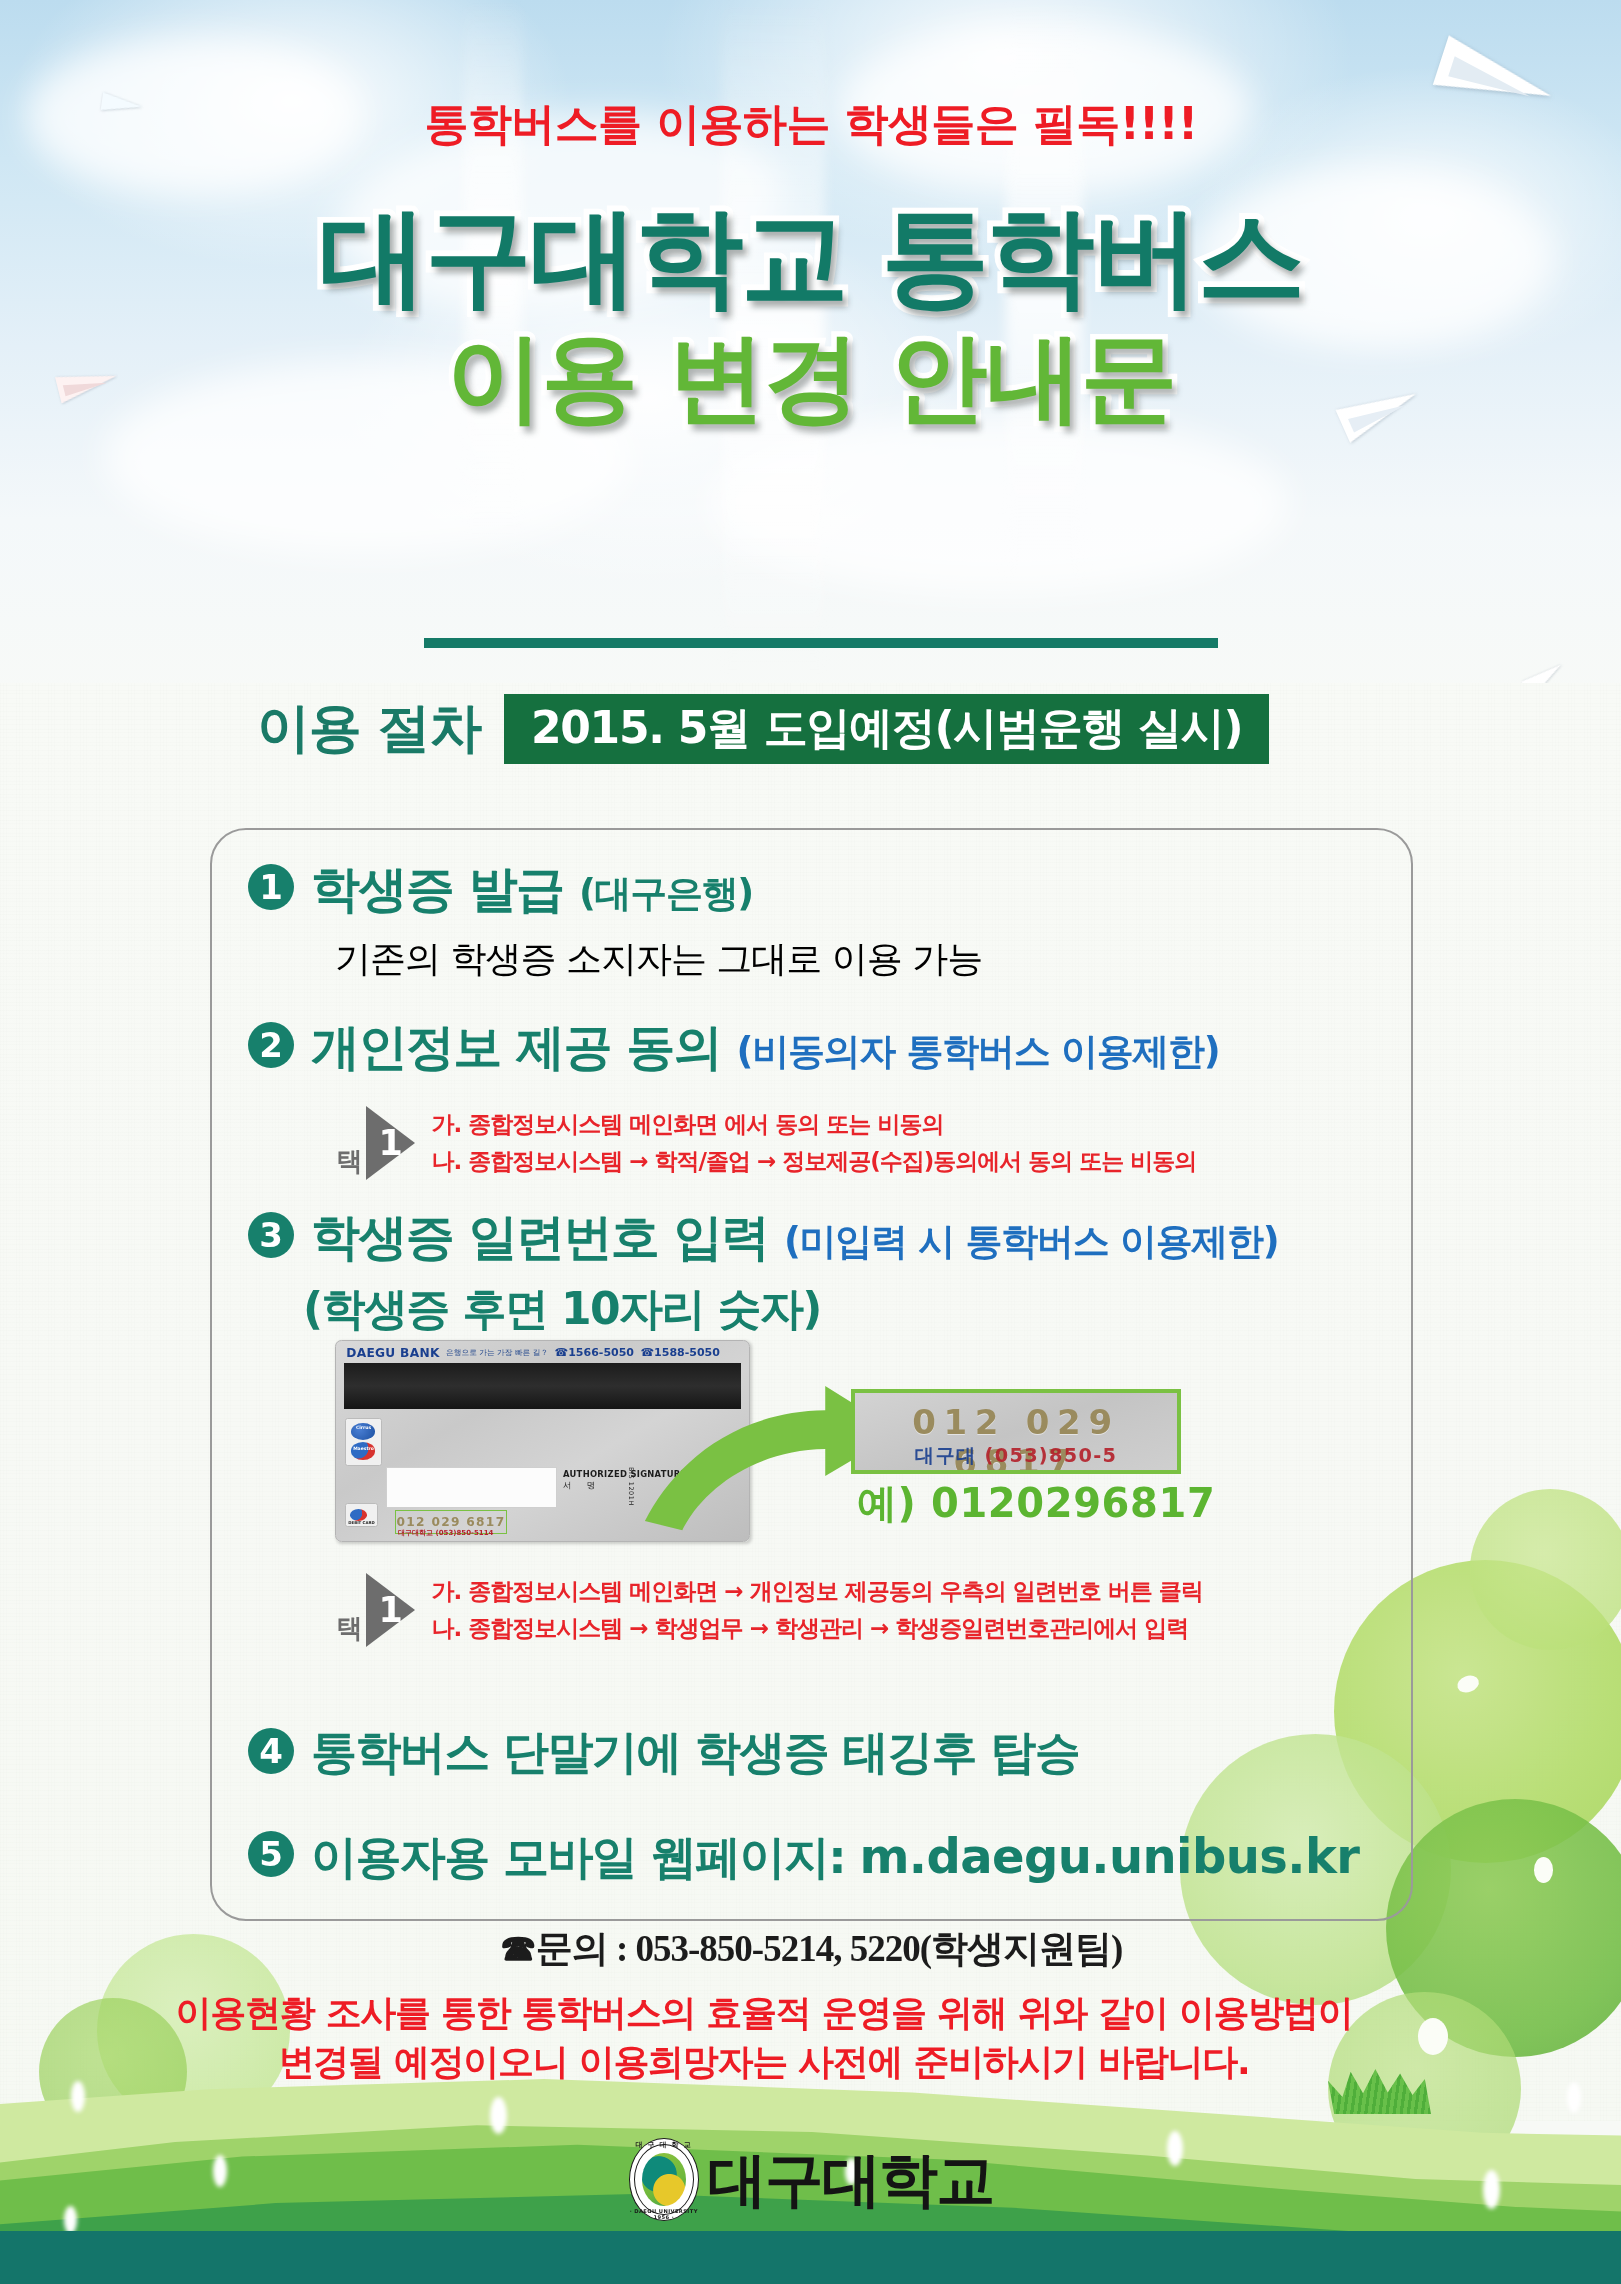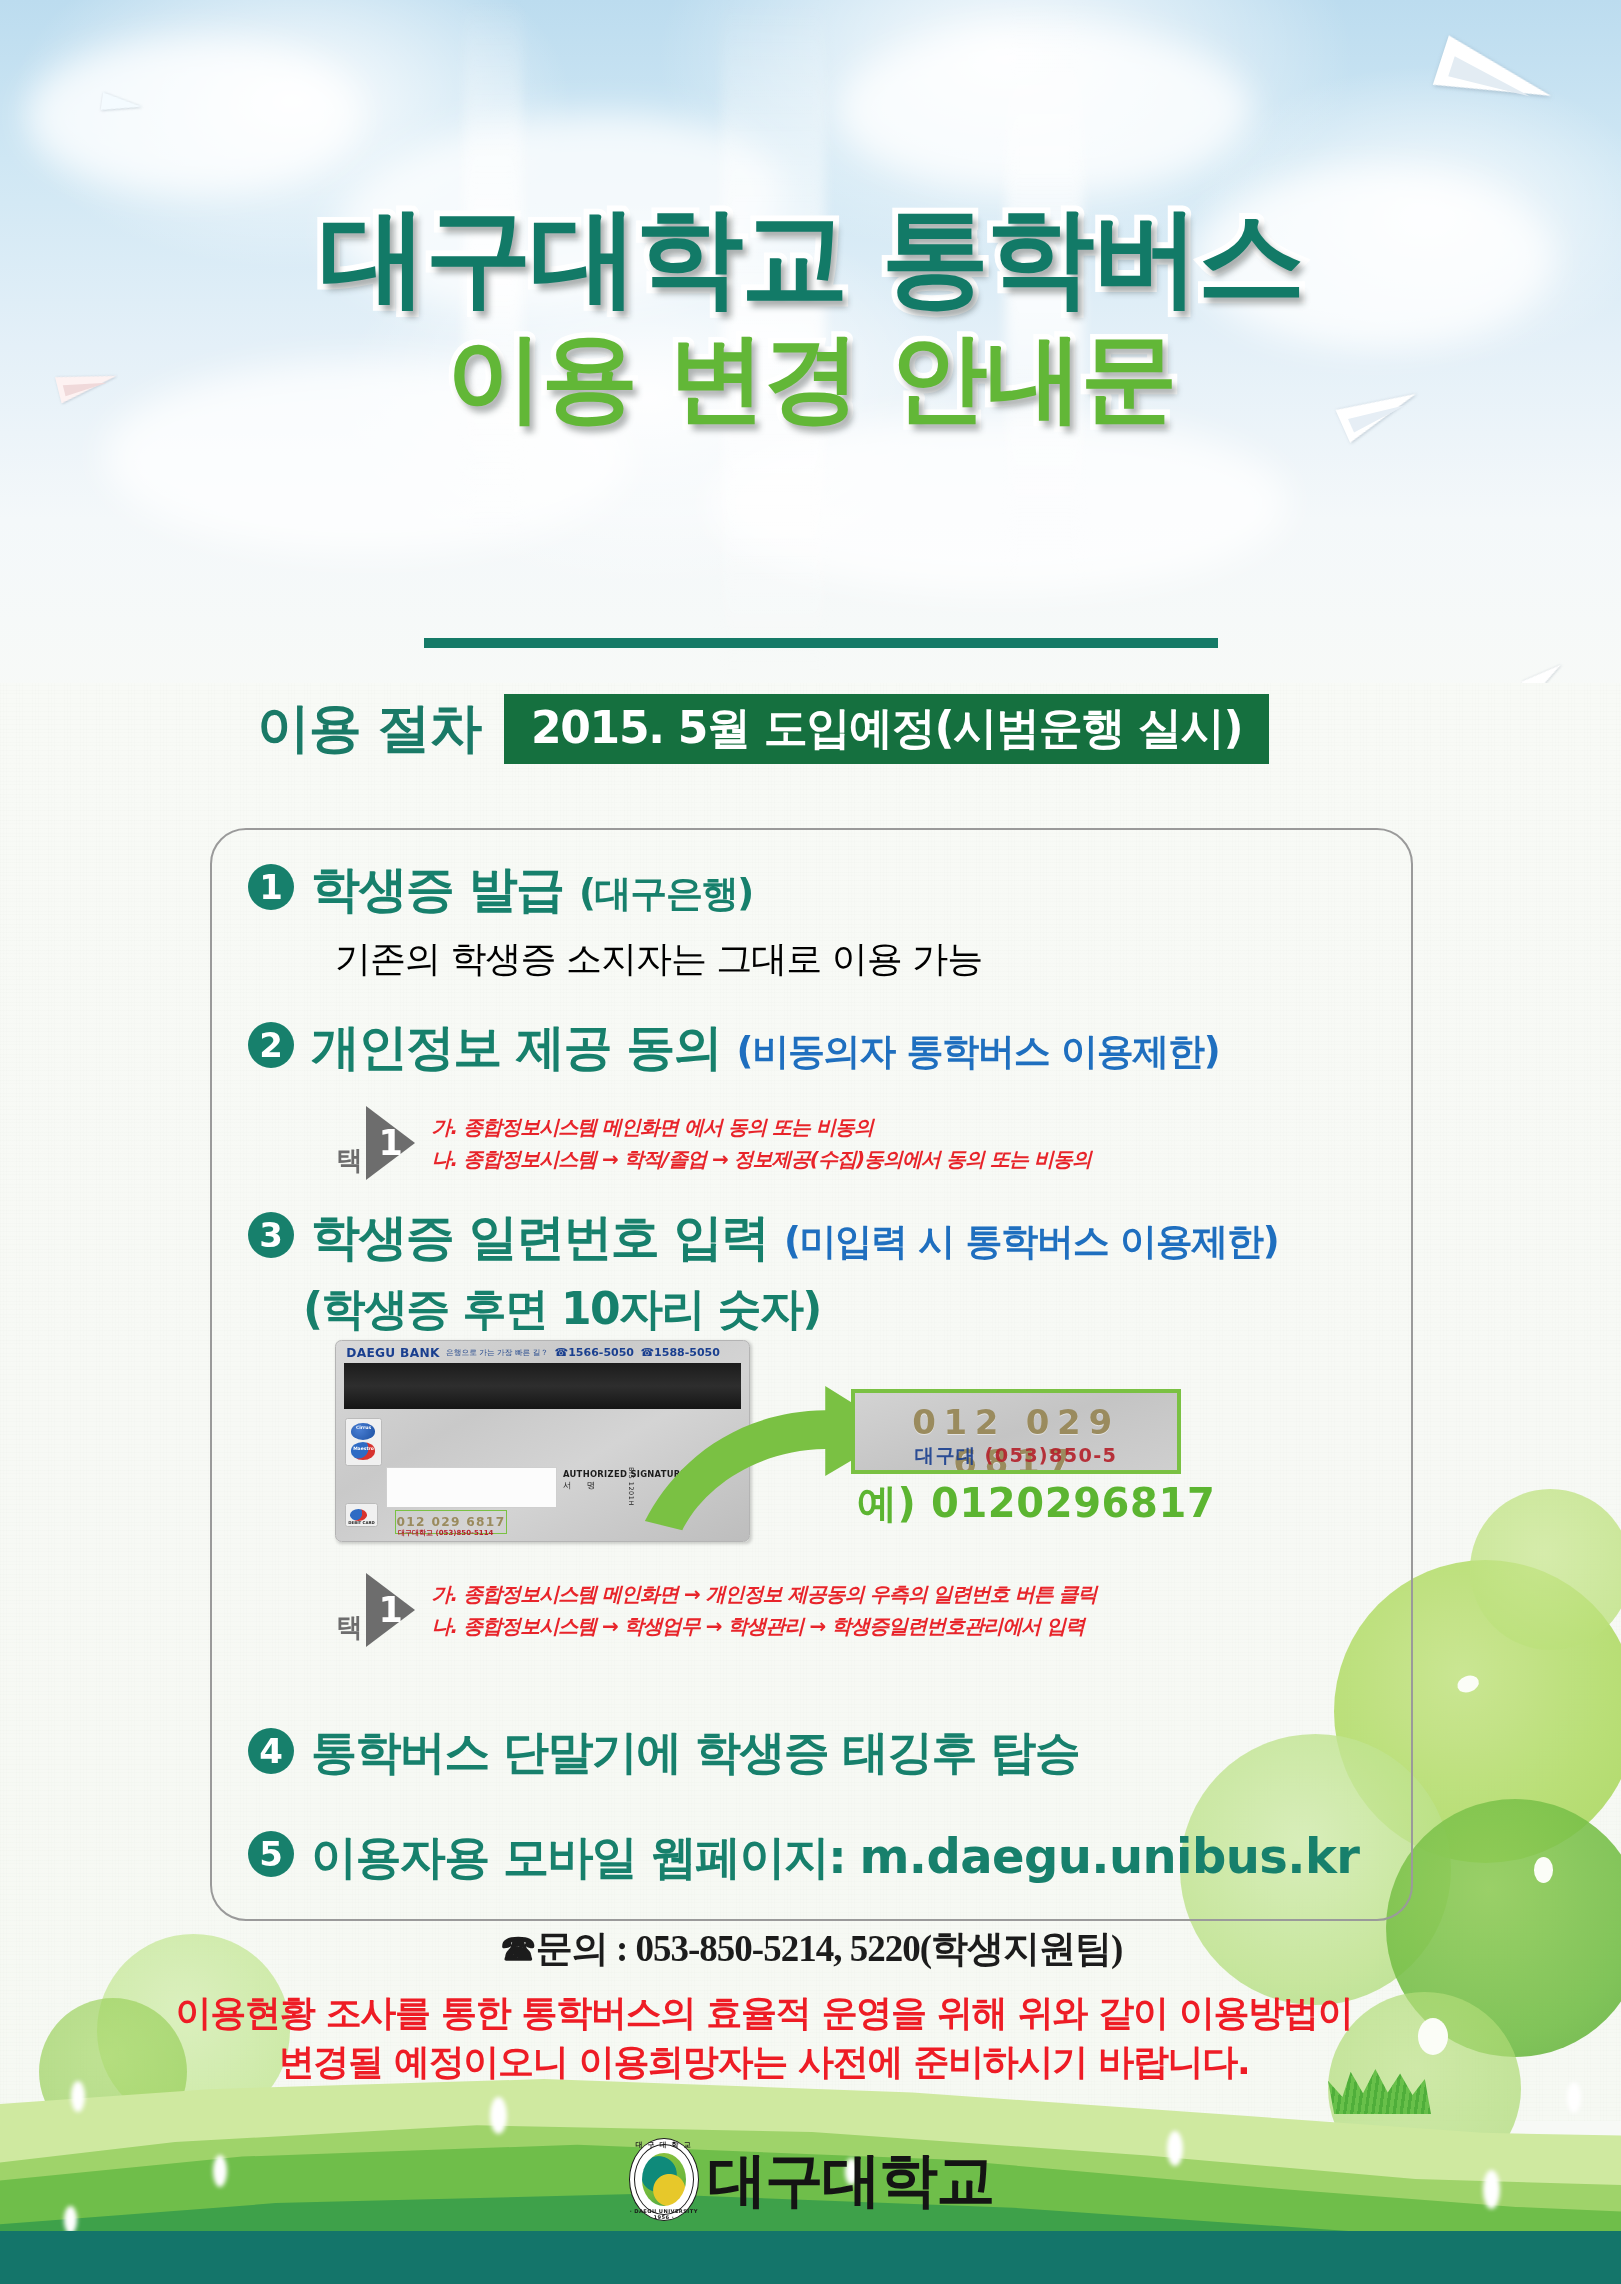--- a/index.html
+++ b/index.html
@@ -164,22 +164,22 @@
     position:relative;width:0;height:0;
     border-style:solid;border-width:37px 0 37px 49px;
     border-color:transparent transparent transparent #6d6d6d;
   }
   .pick-tri span{
     position:absolute;left:-39px;top:-19.3px;width:30px;text-align:center;
     color:#ffffff;font-size:35px;font-weight:bold;line-height:39px;
   }
   .pick-lines{margin-left:17px;}
   .pick-line{
-    color:#e8242a;font-size:20px;font-weight:bold;letter-spacing:-1px;
-    white-space:nowrap;line-height:1.62;font-style:italic;
+    color:#e8242a;font-size:23px;font-weight:bold;letter-spacing:-1px;
+    white-space:nowrap;line-height:1.62;
   }
   .pick2{left:337px;top:1106px;}
   .pick3{left:337px;top:1573px;}
 
   
   .card{
     position:absolute;left:335px;top:1340px;width:413px;height:200px;
     background:linear-gradient(150deg,#d9d9d9 0%,#c9c9c9 35%,#d4d4d4 60%,#bdbdbd 100%);
     border:0.6px solid #b4b4b4;border-radius:6.4px;overflow:hidden;
     box-shadow:1.3px 1.9px 3.2px rgba(0,0,0,.18);
@@ -351,20 +351,21 @@
   <div class="blob blob4"></div>
   <div class="blob blob2"></div>
   <div class="blob blob3"></div>
   <div class="blob blob5"></div>
   <div class="blob blob6"></div>
   <div class="blob blob7"></div>
   <div class="bdot bd1"></div>
   <div class="bdot bd2"></div>
   <div class="bdot bd3"></div>
 
+  <div class="kicker">통학버스를 이용하는 학생들은 필독!!!!</div>
   <div class="title-wrap">
     <div class="title1">대구대학교 통학버스</div>
     <div class="title2">이용 변경 안내문</div>
   </div>
 
   <div class="divider"></div>
 
   <div class="sec-row">
     <div class="sec-label">이용 절차</div>
     <div class="sec-banner">2015. 5월 도입예정(시범운행 실시)</div>

